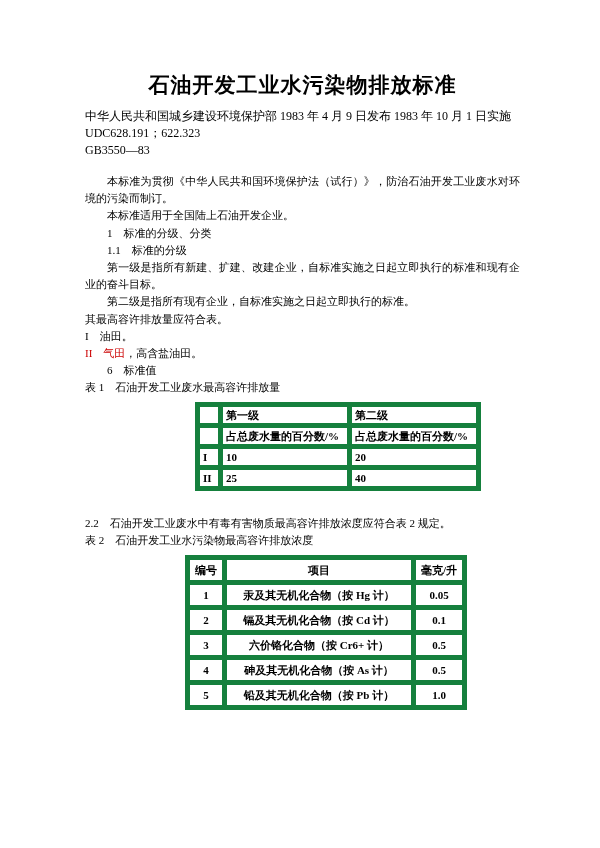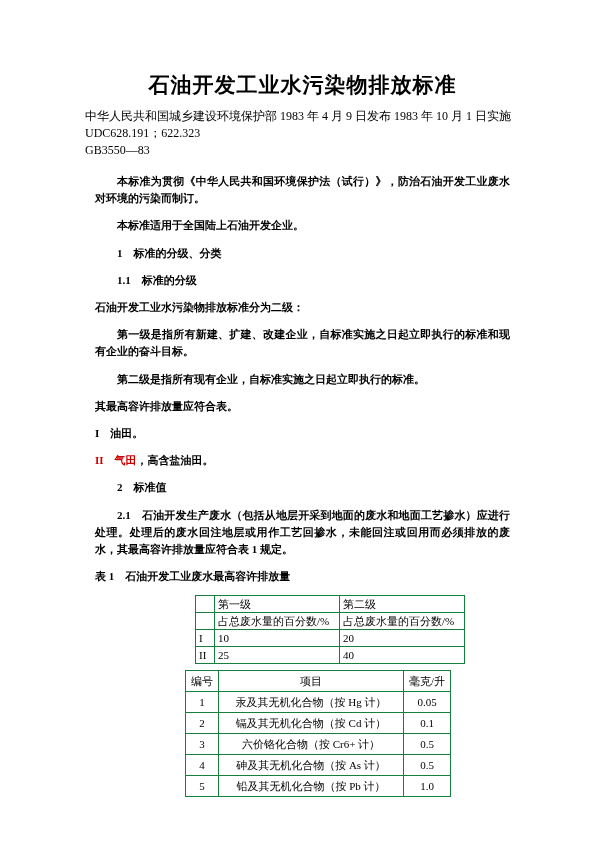--- a/index.html
+++ b/index.html
@@ -33,36 +33,36 @@
     font-size: 12px;
     line-height: 17px;
   }
   .meta > div { white-space: nowrap; }
   .bodytext {
     width: 435px;
     font-size: 11px;
     line-height: 17.2px;
   }
   .para {
-    margin: 10px;
+    margin: 0;
     text-align: justify;
-    font-weight: bold;
   }
   .para.ind { text-indent: 2em; }
   .tbl {
     border-collapse: collapse;
     font-size: 11px;
     line-height: 14px;
     table-layout: fixed;
   }
   .tbl td {
-    border: 1px solid #15803d;
+    border: 5px solid #15803d;
     padding: 1px 3px;
     overflow: hidden;
     white-space: nowrap;
+    font-weight: bold;
   }
   .t1 { margin: 5px 0 0 110px; }
   .t1 td:nth-child(1) { width: 12px; }
   .t1 td:nth-child(2) { width: 118px; }
   .t1 td:nth-child(3) { width: 118px; }
   .t2 { margin: 6px 0 0 100px; }
   .t2 td { padding: 3px 3px; text-align: center; }
   .t2 td:nth-child(1) { width: 26px; }
   .t2 td:nth-child(2) { width: 178px; }
   .t2 td:nth-child(3) { width: 40px; }
@@ -79,28 +79,26 @@
     <div>中华人民共和国城乡建设环境保护部 1983 年 4 月 9 日发布 1983 年 10 月 1 日实施</div>
     <div>UDC628.191；622.323</div>
     <div>GB3550—83</div>
   </div>
 
   <div class="bodytext">
       <p class="para ind"><span>本标准为贯彻《中华人民共和国环境保护法（试行）》，防治石油开发工业废水对环境的污染而制订。</span></p>
       <p class="para ind"><span>本标准适用于全国陆上石油开发企业。</span></p>
       <p class="para ind"><span>1　标准的分级、分类</span></p>
       <p class="para ind"><span>1.1　标准的分级</span></p>
-      <p class="para"><span>石油开发工业水污染物排放标准分为二级：</span></p>
       <p class="para ind"><span>第一级是指所有新建、扩建、改建企业，自标准实施之日起立即执行的标准和现有企业的奋斗目标。</span></p>
       <p class="para ind"><span>第二级是指所有现有企业，自标准实施之日起立即执行的标准。</span></p>
       <p class="para"><span>其最高容许排放量应符合表。</span></p>
       <p class="para"><span>I　油田。</span></p>
       <p class="para"><span style="color: rgb(204, 0, 0);">II　气田</span><span>，高含盐油田。</span></p>
-      <p class="para ind"><span>2　标准值</span></p>
-      <p class="para ind"><span>2.1　石油开发生产废水（包括从地层开采到地面的废水和地面工艺掺水）应进行处理。处理后的废水回注地层或用作工艺回掺水，未能回注或回用而必须排放的废水，其最高容许排放量应符合表 1 规定。</span></p>
+      <p class="para ind"><span>6　标准值</span></p>
       <p class="para"><span>表 1　石油开发工业废水最高容许排放量</span></p>
     </div>
 
   <table class="tbl t1">
     <tbody>
         <tr>
           <td></td>
           <td>第一级</td>
           <td>第二级</td>
         </tr>
@@ -115,20 +113,24 @@
           <td>20</td>
         </tr>
         <tr>
           <td>II</td>
           <td>25</td>
           <td>40</td>
         </tr>
       </tbody>
   </table>
 
+  <div class="bodytext part2">
+      <p class="para"><span>2.2　石油开发工业废水中有毒有害物质最高容许排放浓度应符合表 2 规定。</span></p>
+      <p class="para"><span>表 2　石油开发工业水污染物最高容许排放浓度</span></p>
+    </div>
 
   <table class="tbl t2">
     <tbody>
         <tr>
           <td>编号</td>
           <td>项目</td>
           <td>毫克/升</td>
         </tr>
         <tr>
           <td>1</td>

